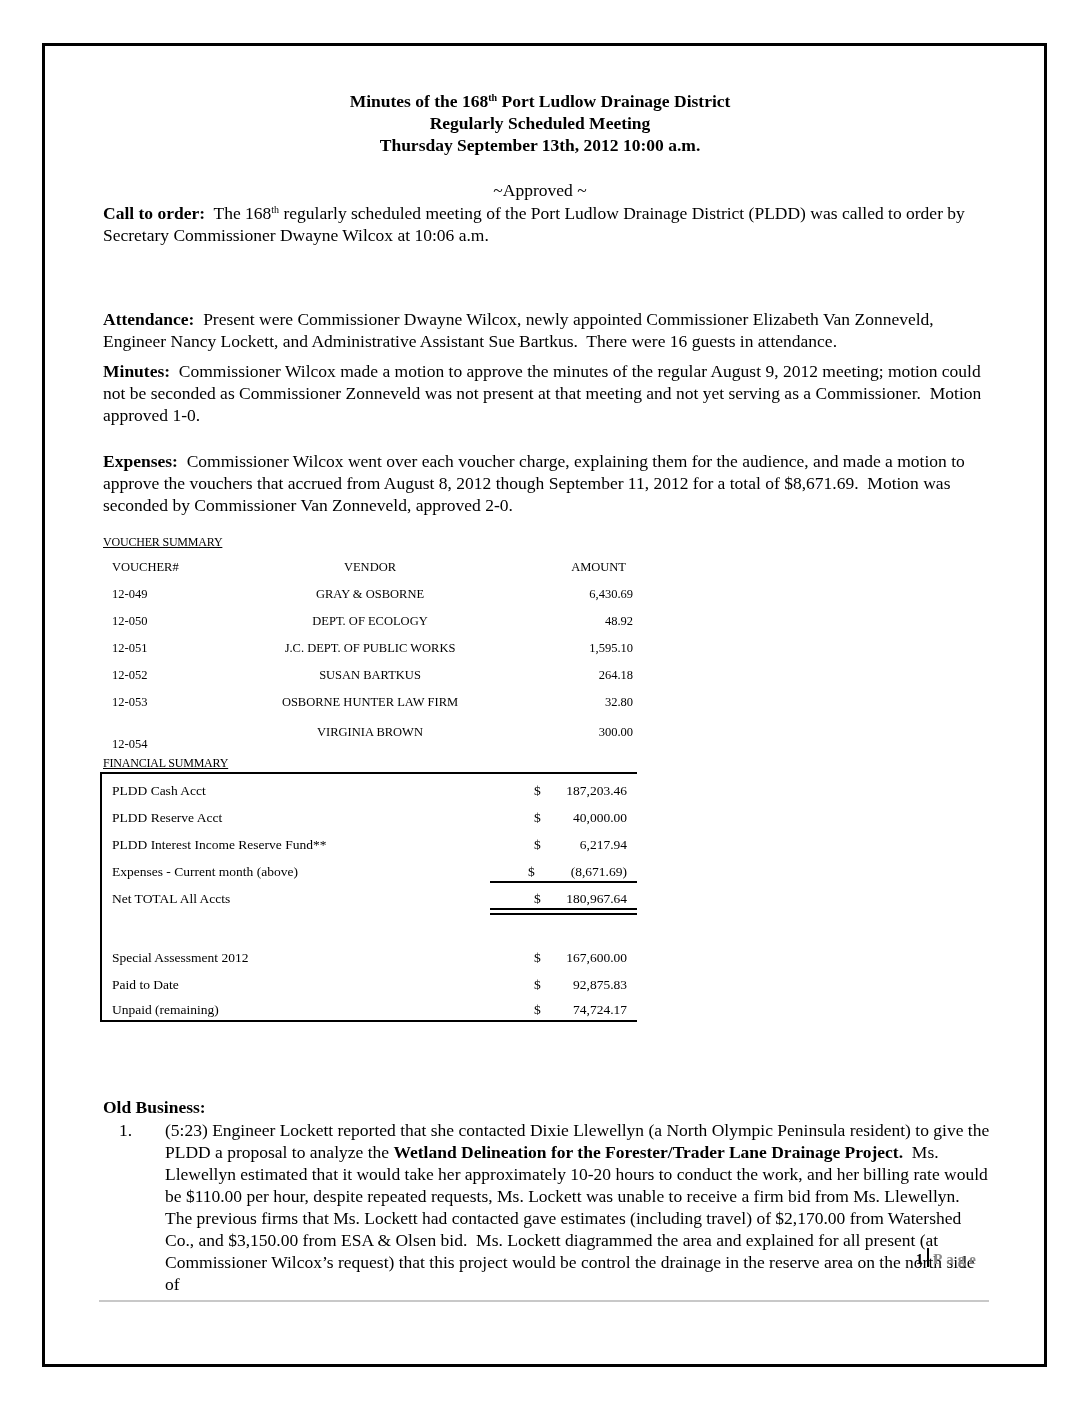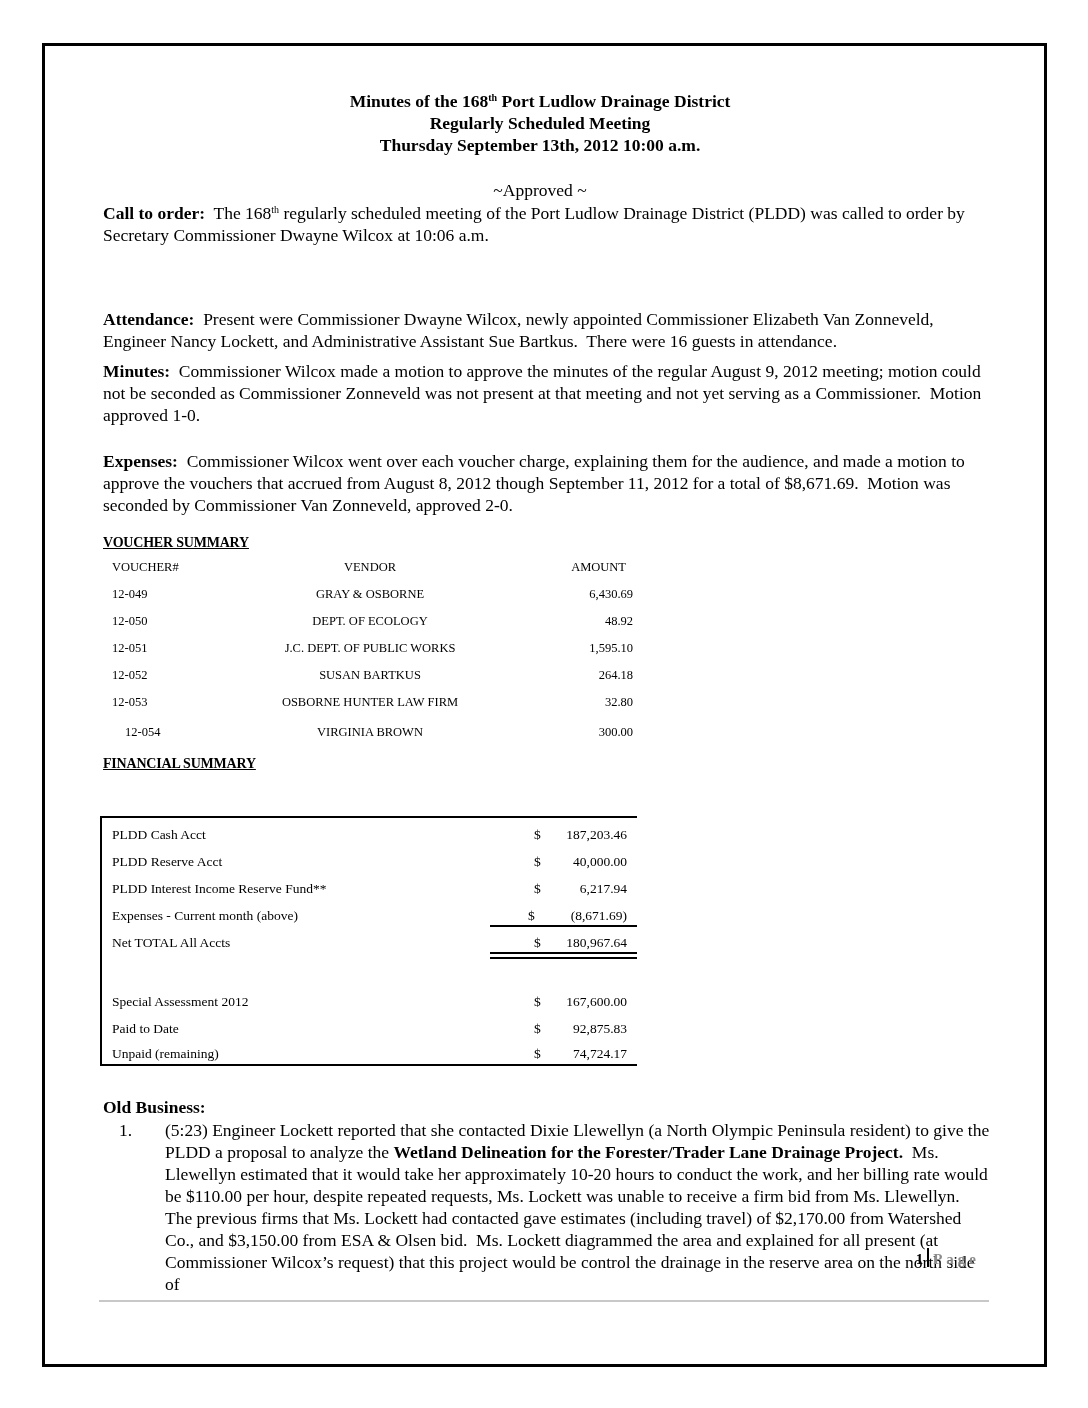--- a/index.html
+++ b/index.html
@@ -21,35 +21,34 @@
       position: absolute; left: 100px; width: 880px; top: 180px;
       text-align: center; font-size: 17.5px;
     }
     .para {
       position: absolute; left: 103px; width: 880px;
       font-size: 17.5px; line-height: 22px;
     }
     .para b { font-weight: bold; }
     .para sup { font-size: 10px; line-height: 0; vertical-align: 6px; }
     .section-label {
-      position: absolute; left: 103px; font-size: 14px; font-weight: bold;
+      position: absolute; left: 103px; font-size: 12px; font-weight: normal;
       text-decoration: underline; letter-spacing: -0.2px;
     }
     .vtable { position: absolute; left: 103px; top: 560px; width: 535px; font-size: 12.5px; }
     .vrow { position: relative; height: 27px; }
     .vrow span { position: absolute; top: 0; }
     .vc1 { left: 9px; }
     .vc2 { left: 117px; width: 300px; text-align: center; }
     .vc3 { right: 5px; text-align: right; }
     .vhead .vc3 { right: 12px; }
     .fin-box {
       position: absolute; left: 100px; top: 772px; width: 535px; height: 246px;
       border-left: 2px solid #000; border-top: 2px solid #000; border-bottom: 2px solid #000;
       font-size: 13.5px;
-      margin-top: 44px;
     }
     .frow { position: absolute; left: 0; width: 535px; height: 22px; }
     .frow .flabel { position: absolute; left: 10px; top: 0; }
     .frow .fdollar { position: absolute; left: 432px; top: 0; }
     .frow .famount { position: absolute; right: 10px; top: 0; text-align: right; }
     .underline-single { position: absolute; left: 388px; width: 147px; height: 0; border-top: 2px solid #000; }
     .underline-double { position: absolute; left: 388px; width: 147px; height: 3px; border-top: 2px solid #000; border-bottom: 2px solid #000; }
     .old-title {
       position: absolute; left: 103px; top: 1097px; font-weight: bold; font-size: 17.5px;
     }
@@ -126,21 +125,21 @@
     <span class="vc1">12-052</span>
     <span class="vc2">SUSAN BARTKUS</span>
     <span class="vc3">264.18</span>
   </div>
   <div class="vrow">
     <span class="vc1">12-053</span>
     <span class="vc2">OSBORNE HUNTER LAW FIRM</span>
     <span class="vc3">32.80</span>
   </div>
   <div class="vrow" style="height:30px; padding-top:2px;">
-    <span class="vc1" style="top:3px;margin-left:13px;">12-054</span>
+    <span class="vc1" style="top:15px;">12-054</span>
     <span class="vc2" style="top:3px;">VIRGINIA BROWN</span>
     <span class="vc3" style="top:3px;">300.00</span>
   </div>
 </div>
 
 <div class="section-label" style="top:756px;text-align:center;">FINANCIAL SUMMARY</div>
 
 <div class="fin-box">
   <div class="frow" style="top:9px;">
     <span class="flabel">PLDD Cash Acct</span>

